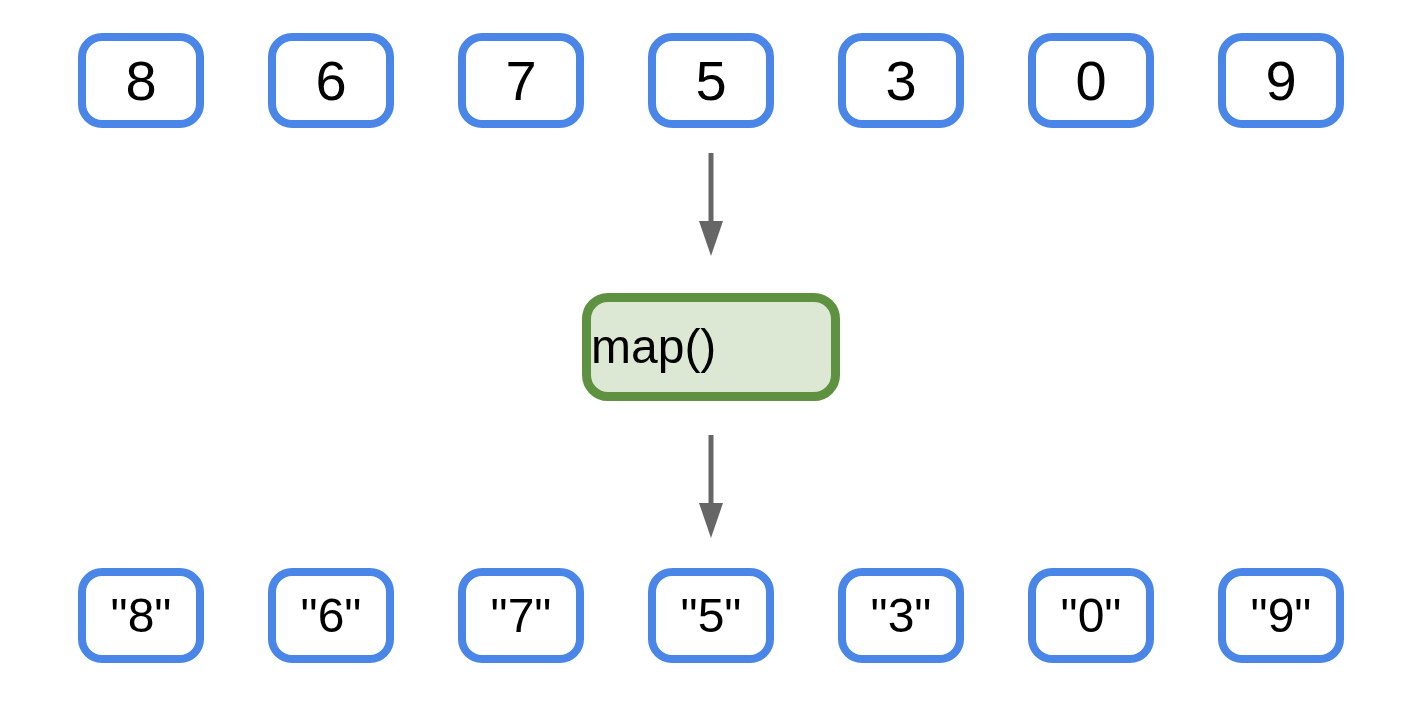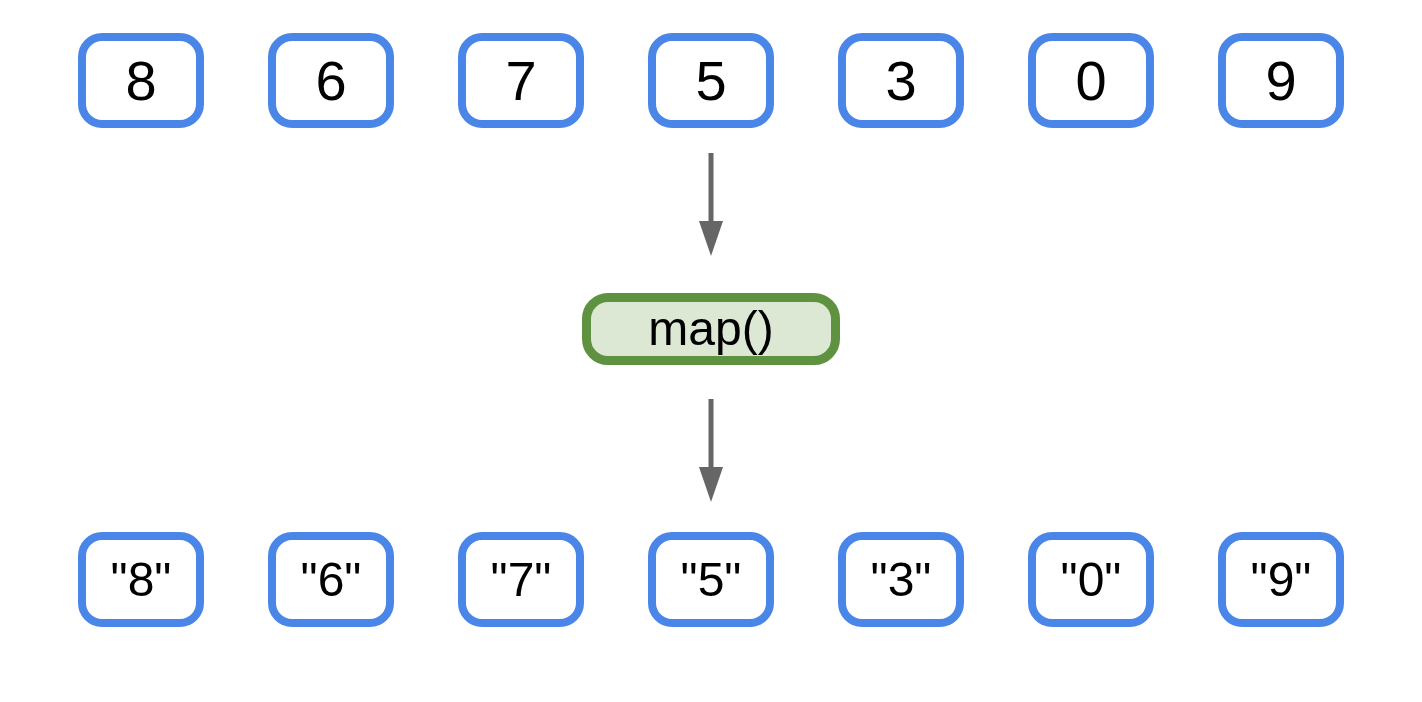--- a/index.html
+++ b/index.html
@@ -53,27 +53,27 @@
     color: var(--arrow);
     display: flex;
     justify-content: center;
   }
   .arrow-1 { margin-top: 25px; }
   .arrow-2 { margin-top: 34px; }
   .arrow svg { display: block; }
   .fn-box {
     margin-top: 37px;
     width: 258px;
-    height: 72px;
+    height: 108px;
     background: var(--function-fill);
     border: 9px solid var(--function-border);
     border-radius: 26px;
     display: flex;
     align-items: center;
-    justify-content: center;
+    justify-content: flex-start;
     font-size: 48px;
     line-height: 1;
     color: var(--text);
   }
 </style>
 </head>
 <body>
 
 <div class="canvas">
 

